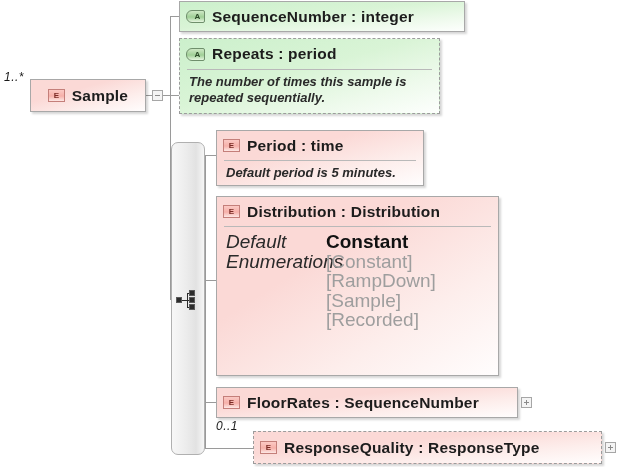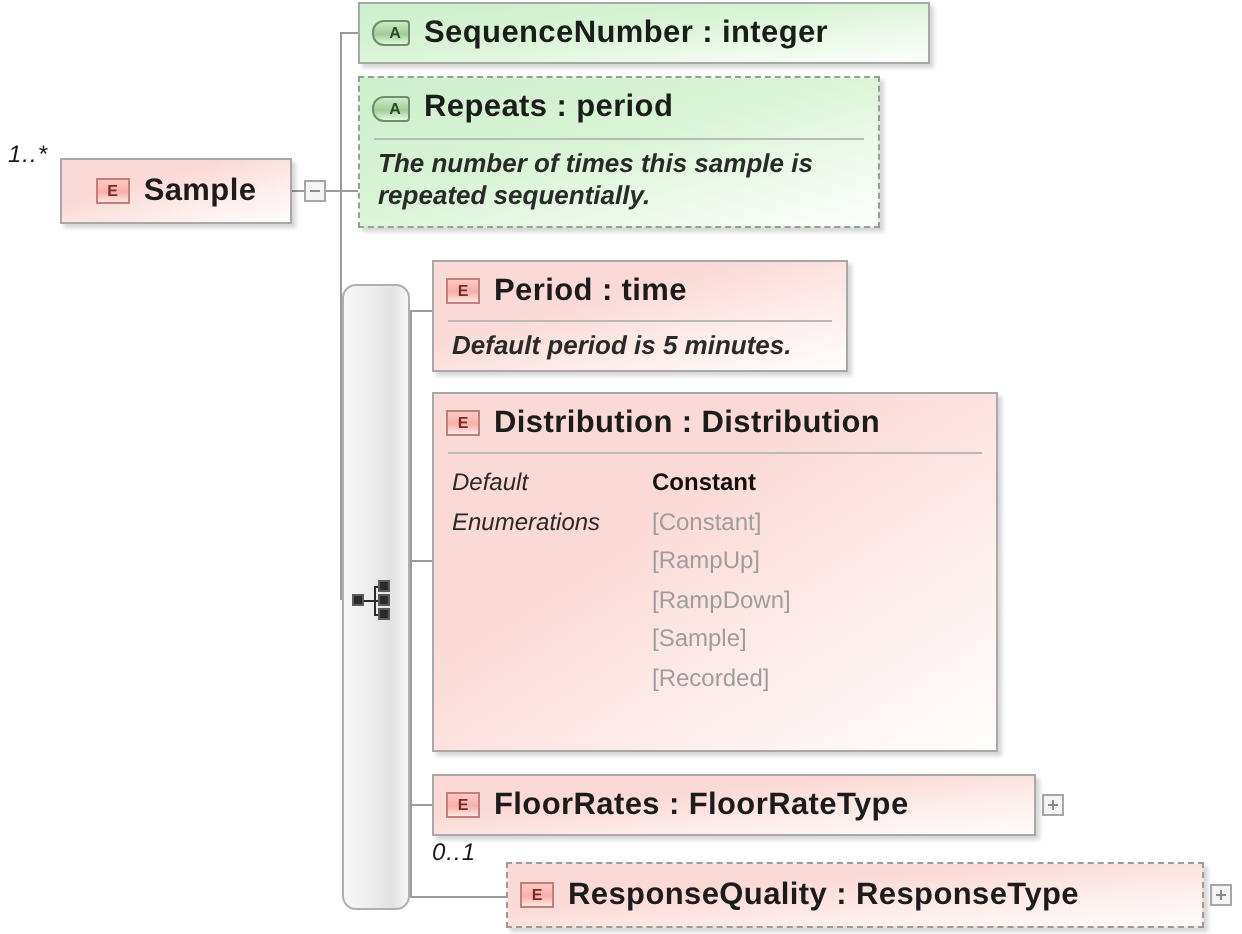--- a/index.html
+++ b/index.html
@@ -129,21 +129,21 @@
     color: #2a2a2a;
     padding: 4px 8px 4px 9px;
     line-height: 16px;
     white-space: pre-line;
     font-weight: bold;
   }
 
   
   .facets {
     padding: 5px 8px 7px 9px;
-    font-size: 12px;
+    font-size: 19px;
     line-height: 19.5px;
   }
   .facet-row { display: flex; }
   .facet-key {
     font-style: italic;
     color: #2a2a2a;
     width: 100px;
     flex: 0 0 100px;
     white-space: nowrap;
   }
@@ -253,33 +253,32 @@
     <div class="divider"></div>
     <div class="facets">
       <div class="facet-row">
         <span class="facet-key">Default</span>
         <span class="facet-val strong">Constant</span>
       </div>
       <div class="facet-row">
         <span class="facet-key">Enumerations</span>
         <span class="facet-stack">
           <span class="facet-val">[Constant]</span>
-          <span class="facet-val">[RampUp]</span>
           <span class="facet-val">[RampDown]</span>
           <span class="facet-val">[Sample]</span>
           <span class="facet-val">[Recorded]</span>
         </span>
       </div>
     </div>
   </div>
 
   <div class="node elem" style="left:216px; top:387px; width:302px; height:31px;">
     <div class="hdr" style="height:29px;">
       <span class="ico-e">E</span>
-      <span class="title">FloorRates : FloorRateType</span>
+      <span class="title">FloorRates : SequenceNumber</span>
     </div>
   </div>
   <div class="plusbox" style="left:521px; top:397px;"></div>
 
   <div class="node elem optional" style="left:253px; top:431px; width:349px; height:33px;">
     <div class="hdr" style="height:31px;">
       <span class="ico-e">E</span>
       <span class="title">ResponseQuality : ResponseType</span>
     </div>
   </div>

